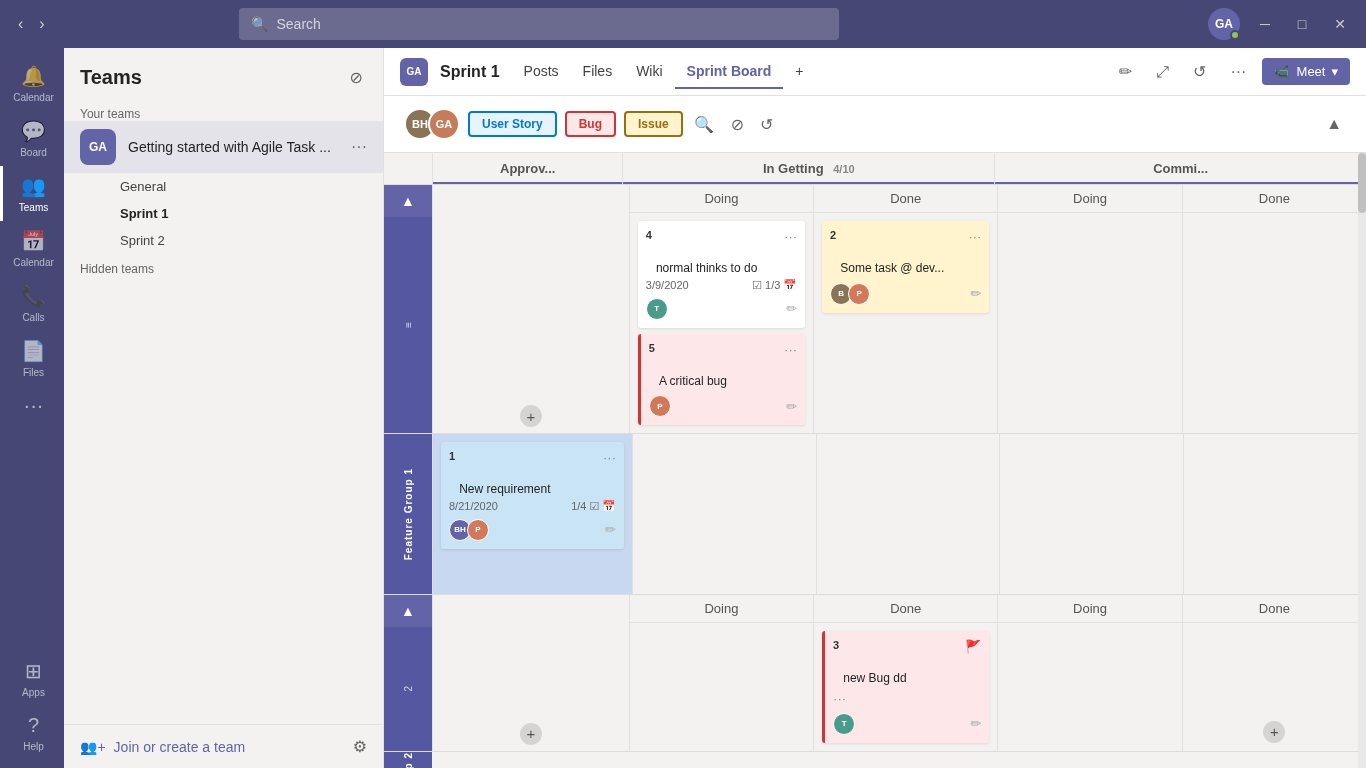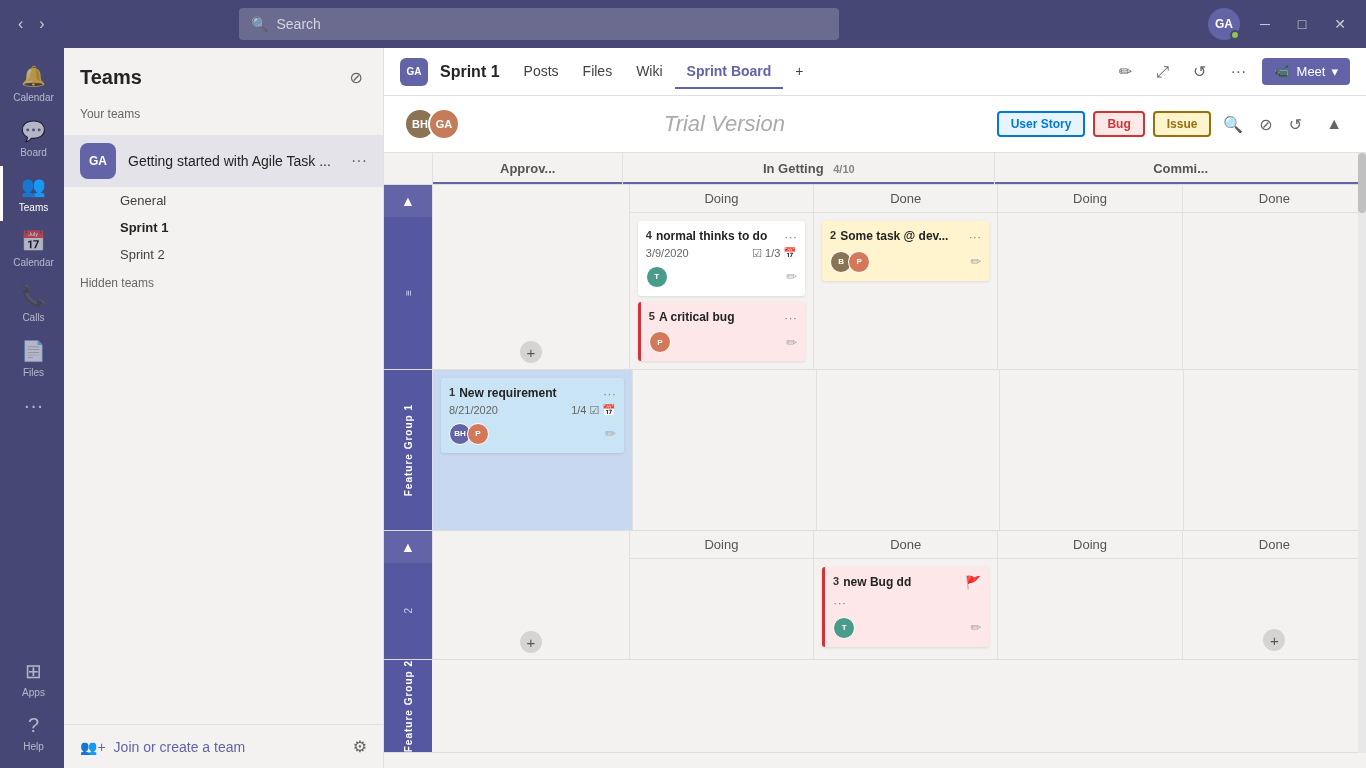--- a/index.html
+++ b/index.html
@@ -146,21 +146,21 @@
       background: none;
       border: none;
       cursor: pointer;
       color: #666;
       font-size: 16px;
       padding: 4px;
     }
     .your-teams-label {
       font-size: 12px;
       color: #666;
-      padding: 8px 16px 14px;
+      padding: 8px 16px 0;
     }
     .team-item {
       display: flex;
       align-items: center;
       padding: 8px 16px;
       cursor: pointer;
       gap: 12px;
     }
     .team-item.active { background: rgba(98,100,167,0.1); }
     .team-avatar {
@@ -457,21 +457,21 @@
     .kcard.pink-bg { background: #fde7e9; border-left: 3px solid #d13438; }
     .kcard.pink-bg2 { background: #fde7e9; border-left: 3px solid #d13438; }
 
     .kcard-top {
       display: flex;
       justify-content: space-between;
       align-items: flex-start;
       gap: 4px;
     }
     .kcard-id { font-size: 11px; font-weight: 700; color: #333; flex-shrink: 0; }
-    .kcard-title { font-size: 12px; font-weight: 700; color: #242424; flex: 1; line-height: 1.3; }
+    .kcard-title { font-size: 12px; font-weight: 400; color: #242424; flex: 1; line-height: 1.3; margin-top: 32px; }
     .kcard-more { background: none; border: none; cursor: pointer; color: #888; font-size: 13px; padding: 0; }
 
     .kcard-meta {
       display: flex;
       justify-content: space-between;
       align-items: center;
       margin-top: 2px;
     }
     .kcard-date { font-size: 11px; color: #666; }
     .kcard-progress {
@@ -639,21 +639,20 @@
       </div>
     </div>
 
     <div class="sprint-board">
 
       <div class="board-header">
         <div class="board-avatars">
           <div class="board-avatar">BH</div>
           <div class="board-avatar">GA</div>
         </div>
-        <div class="board-title">Trial Version</div>
         <div class="board-filter-btns">
           <button class="filter-btn user-story">User Story</button>
           <button class="filter-btn bug">Bug</button>
           <button class="filter-btn issue">Issue</button>
           <button class="board-icon-btn">🔍</button>
           <button class="board-icon-btn">⊘</button>
           <button class="board-icon-btn">↺</button>
         </div>
         <button class="board-icon-btn" style="margin-left:auto;">▲</button>
       </div>

